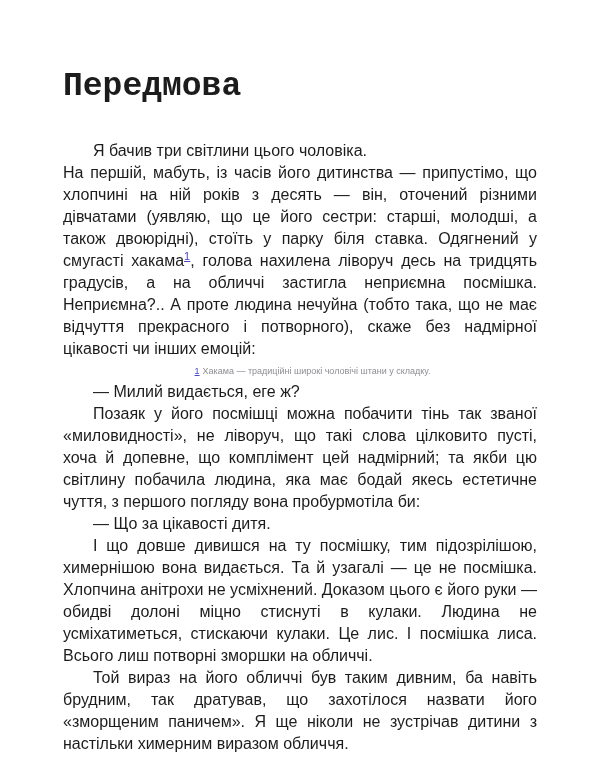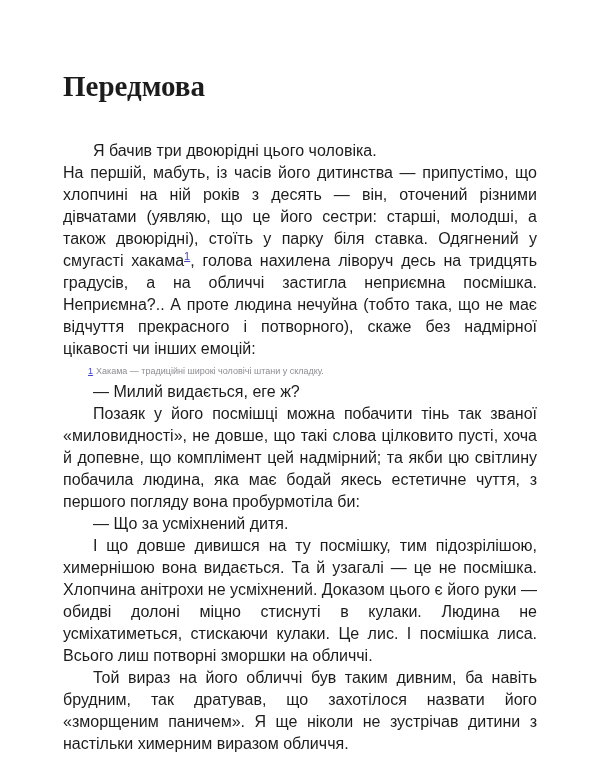--- a/index.html
+++ b/index.html
@@ -13,23 +13,23 @@
     overflow: hidden;
   }
   .page {
     box-sizing: border-box;
     width: 600px;
     height: 777px;
     padding: 70px 63px 0 63px;
     background: var(--background, #ffffff);
   }
   .chapter-title {
-    font-family: Liberation Serif, serif;
+    font-family: Liberation Mono, monospace;
     font-weight: 700;
-    font-size: 29px;
+    font-size: 33px;
     line-height: 33px;
     color: var(--text, #1c1c1c);
     margin: 0 0 37px 0;
   }
   .body-text p {
     font-family: "Liberation Sans", "DejaVu Sans", sans-serif;
     font-size: 16px;
     line-height: 22px;
     text-align: justify;
     color: var(--text, #1c1c1c);
@@ -48,47 +48,47 @@
     color: var(--link, #4444c8);
     text-decoration: underline;
     cursor: pointer;
   }
   .footnote {
     font-family: "Liberation Sans", "DejaVu Sans", sans-serif;
     font-size: 9px;
     line-height: 12px;
     color: var(--footnote_text, #8d8d93);
     margin: 5px 0 4px 25px;
-    text-align: left;
+    text-align: center;
   }
   .footnote-marker {
     font-size: 9px;
     margin-right: 3px;
   }
 </style>
 </head>
 <body>
 
 <div class="page">
 
   <h1 class="chapter-title">Передмова</h1>
 
   <div class="body-text">
 
-    <p>Я бачив три двоюрідні цього чоловіка.</p>
+    <p>Я бачив три світлини цього чоловіка.</p>
 
     <p class="no-indent"><span>На першій, мабуть, із часів його дитинства — припустімо, що хлопчині на ній років з десять — він, оточений різними дівчатами (уявляю, що це його сестри: старші, молодші, а також двоюрідні), стоїть у парку біля ставка. Одягнений у смугасті хакама</span><sup class="fn-ref"><a href="#">1</a></sup><span>, голова нахилена ліворуч десь на тридцять градусів, а на обличчі застигла неприємна посмішка. Неприємна?.. А проте людина нечуйна (тобто така, що не має відчуття прекрасного і потворного), скаже без надмірної цікавості чи інших емоцій:</span></p>
 
     <div class="footnote"><a href="#" class="footnote-marker">1</a><span>Хакама — традиційні широкі чоловічі штани у складку.</span></div>
 
     <p>— Милий видається, еге ж?</p>
 
-    <p>Позаяк у його посмішці можна побачити тінь так званої «миловидності», не довше, що такі слова цілковито пусті, хоча й допевне, що комплімент цей надмірний; та якби цю світлину побачила людина, яка має бодай якесь естетичне чуття, з першого погляду вона пробурмотіла би:</p>
+    <p>Позаяк у його посмішці можна побачити тінь так званої «миловидності», не ліворуч, що такі слова цілковито пусті, хоча й допевне, що комплімент цей надмірний; та якби цю світлину побачила людина, яка має бодай якесь естетичне чуття, з першого погляду вона пробурмотіла би:</p>
 
-    <p>— Що за усміхнений дитя.</p>
+    <p>— Що за цікавості дитя.</p>
 
 
     <p>І що довше дивишся на ту посмішку, тим підозрілішою, химернішою вона видається. Та й узагалі — це не посмішка. Хлопчина анітрохи не усміхнений. Доказом цього є його руки — обидві долоні міцно стиснуті в кулаки. Людина не усміхатиметься, стискаючи кулаки. Це лис. І посмішка лиса. Всього лиш потворні зморшки на обличчі.</p>
 
     <p>Той вираз на його обличчі був таким дивним, ба навіть брудним, так дратував, що захотілося назвати його «зморщеним паничем». Я ще ніколи не зустрічав дитини з настільки химерним виразом обличчя.</p>
 
   </div>
 </div>
 
 </body></html>

